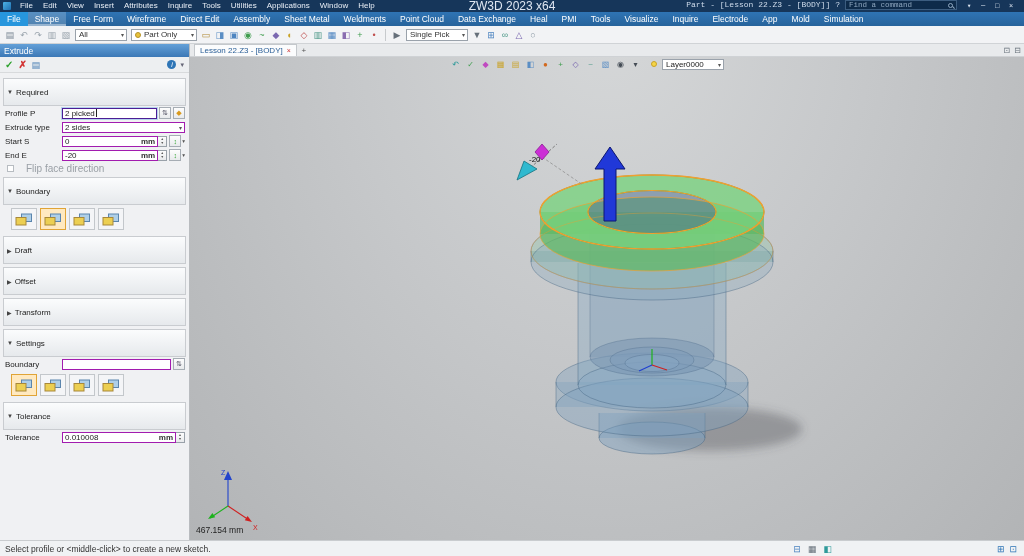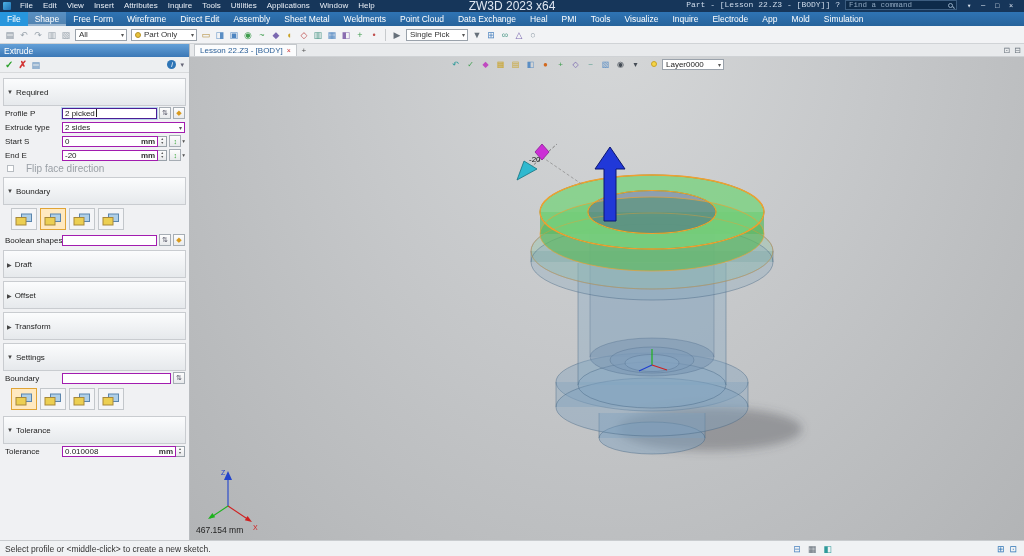--- a/index.html
+++ b/index.html
@@ -333,28 +333,20 @@
           </svg>
         </button>
           <button class="mode-btn">
           <svg width="18" height="13" viewBox="0 0 18 13">
             <rect x="6.5" y="1" width="10" height="7.5" fill="#aecfe8" stroke="#5b85ad"></rect>
             <rect x="1" y="4.5" width="10" height="7.5" fill="#eccf52" stroke="#a8883a"></rect>
           </svg>
         </button>
         </div>
 
-      <div class="frow">
-        <span class="lbl">Boolean shapes</span>
-        <span class="inp">
-          <span></span>
-        </span>
-        <span class="sqbtn">⇅</span>
-        <span class="sqbtn gold">◆</span>
-      </div>
 
       <div class="sec">
         <span class="tri">▶</span>
         <span>Draft</span>
       </div>
 
       <div class="sec">
         <span class="tri">▶</span>
         <span>Offset</span>
       </div>

